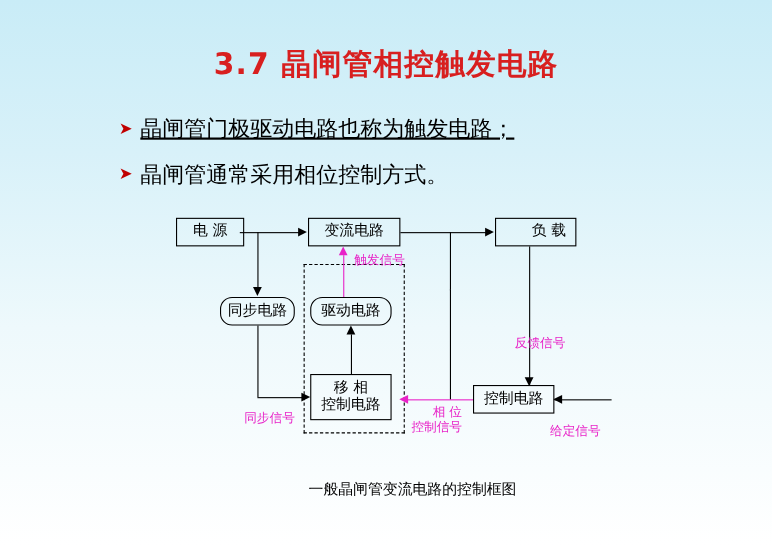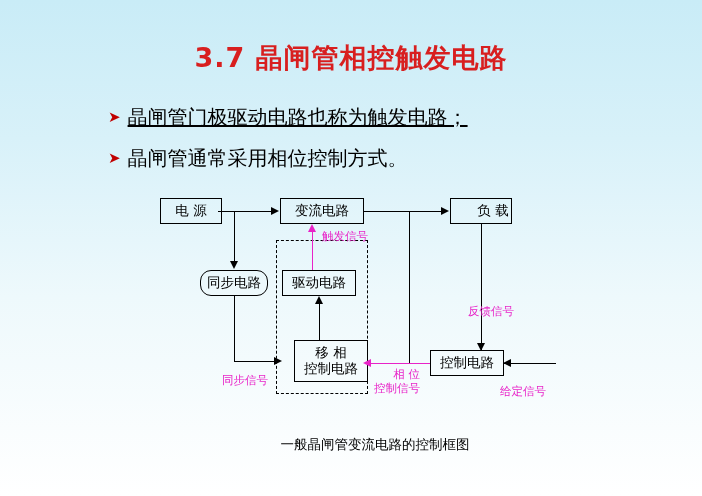--- a/index.html
+++ b/index.html
@@ -152,27 +152,27 @@
   </div>
 
   <div id="diagram">
 
     <div class="dashed" style="left:276px; top:60px; width:92px; height:154px;"></div>
 
     <div class="box" style="left:160px; top:18px; width:62px; height:26px;">电 源</div>
 
     <div class="box" style="left:280px; top:18px; width:84px; height:26px;">变流电路</div>
 
-    <div class="box" style="left:450px; top:18px; width:62px; height:26px;padding-left:24px;">负 载</div>
+    <div class="box" style="left:450px; top:18px; width:74px; height:26px;padding-left:24px;">负 载</div>
 
     <div class="box" style="left:200px; top:90px; width:68px; height:26px;border-radius:11px;">同步电路</div>
 
-    <div class="box" style="left:282px; top:90px; width:74px; height:26px;">驱动电路</div>
-
-    <div class="box" style="left:282px; top:160px; width:74px; height:42px;margin-left:12px;">移  相
+    <div class="box" style="left:282px; top:90px; width:74px; height:26px;border-radius:11px;">驱动电路</div>
+
+    <div class="box" style="left:282px; top:160px; width:74px; height:42px;">移  相
 控制电路</div>
 
     <div class="box" style="left:430px; top:170px; width:74px; height:26px;">控制电路</div>
 
     <div class="line h" style="left:218px; top:31px; width:54px;"></div>
     <div class="arrow right" style="left:271px; top:27px;"></div>
 
     <div class="line v" style="left:234px; top:31px; height:51px;"></div>
     <div class="arrow down" style="left:230px; top:81px;"></div>
 

